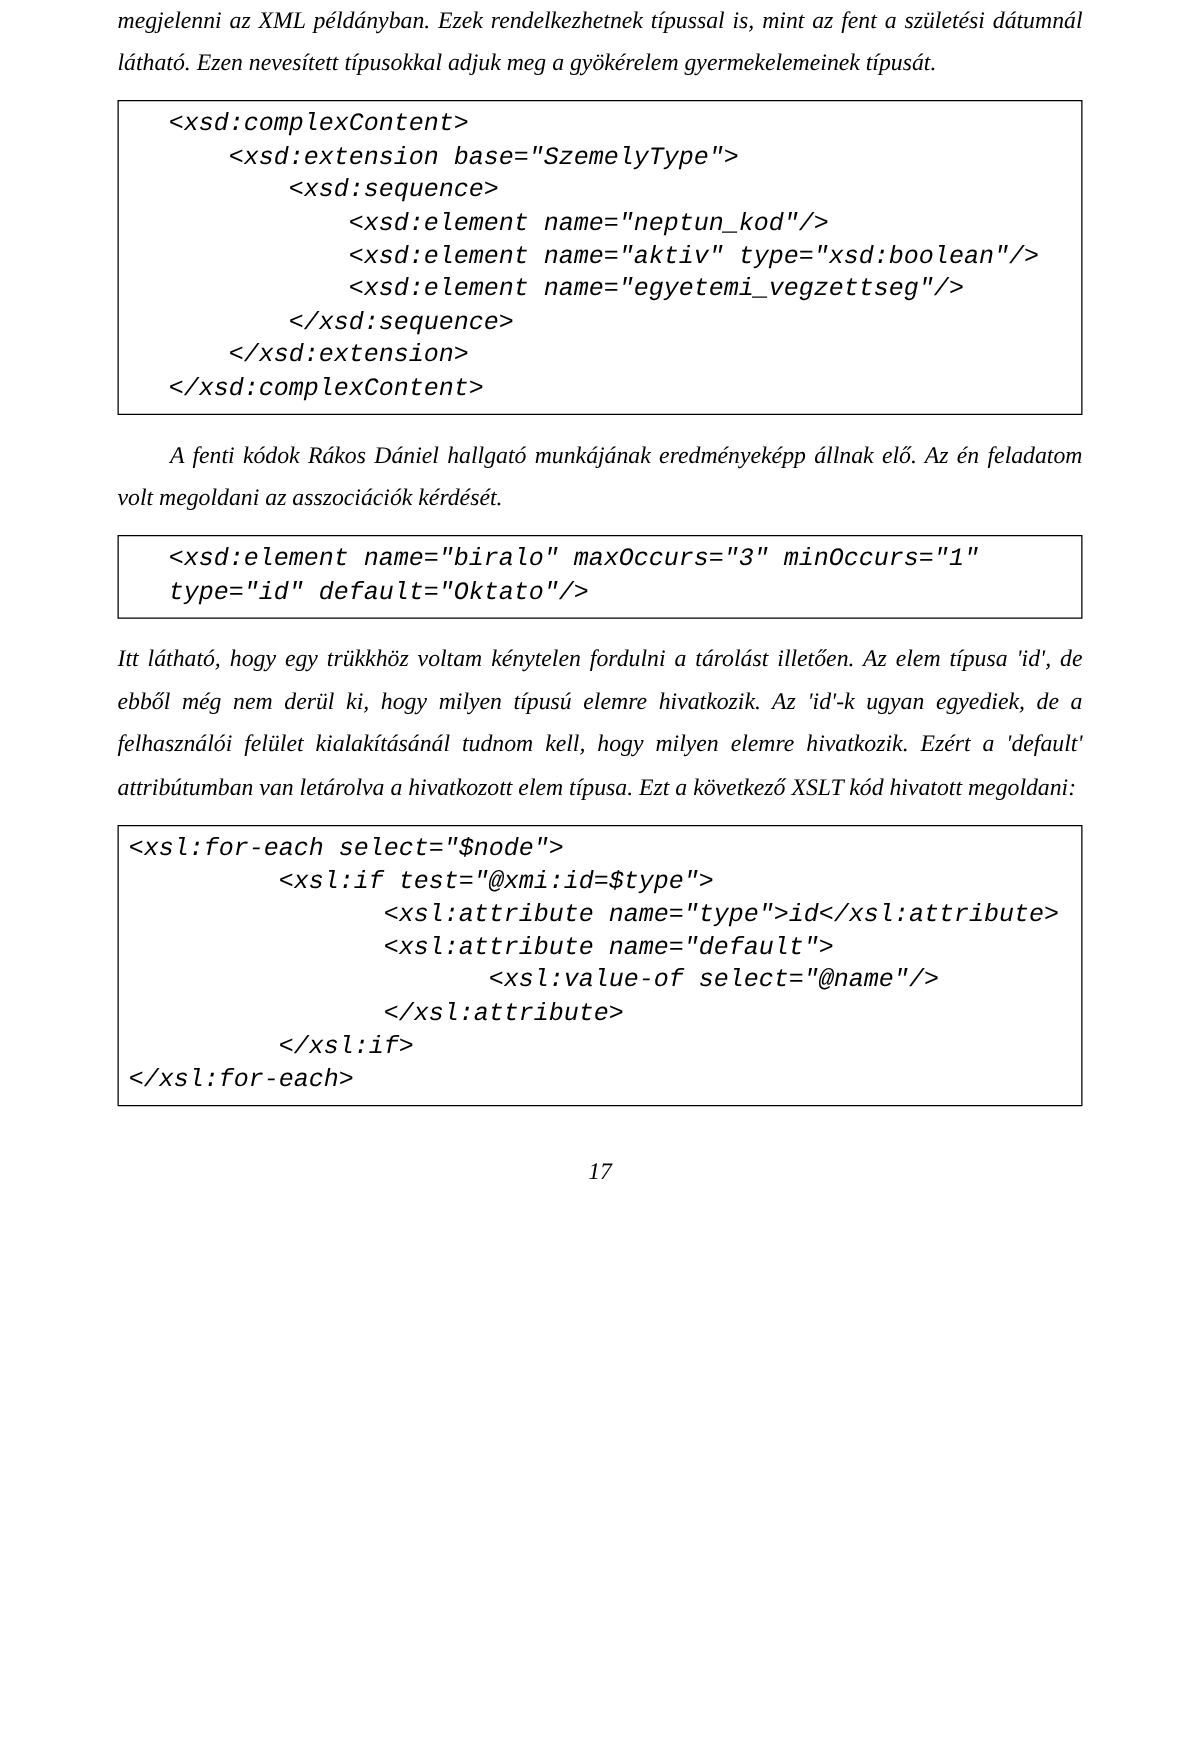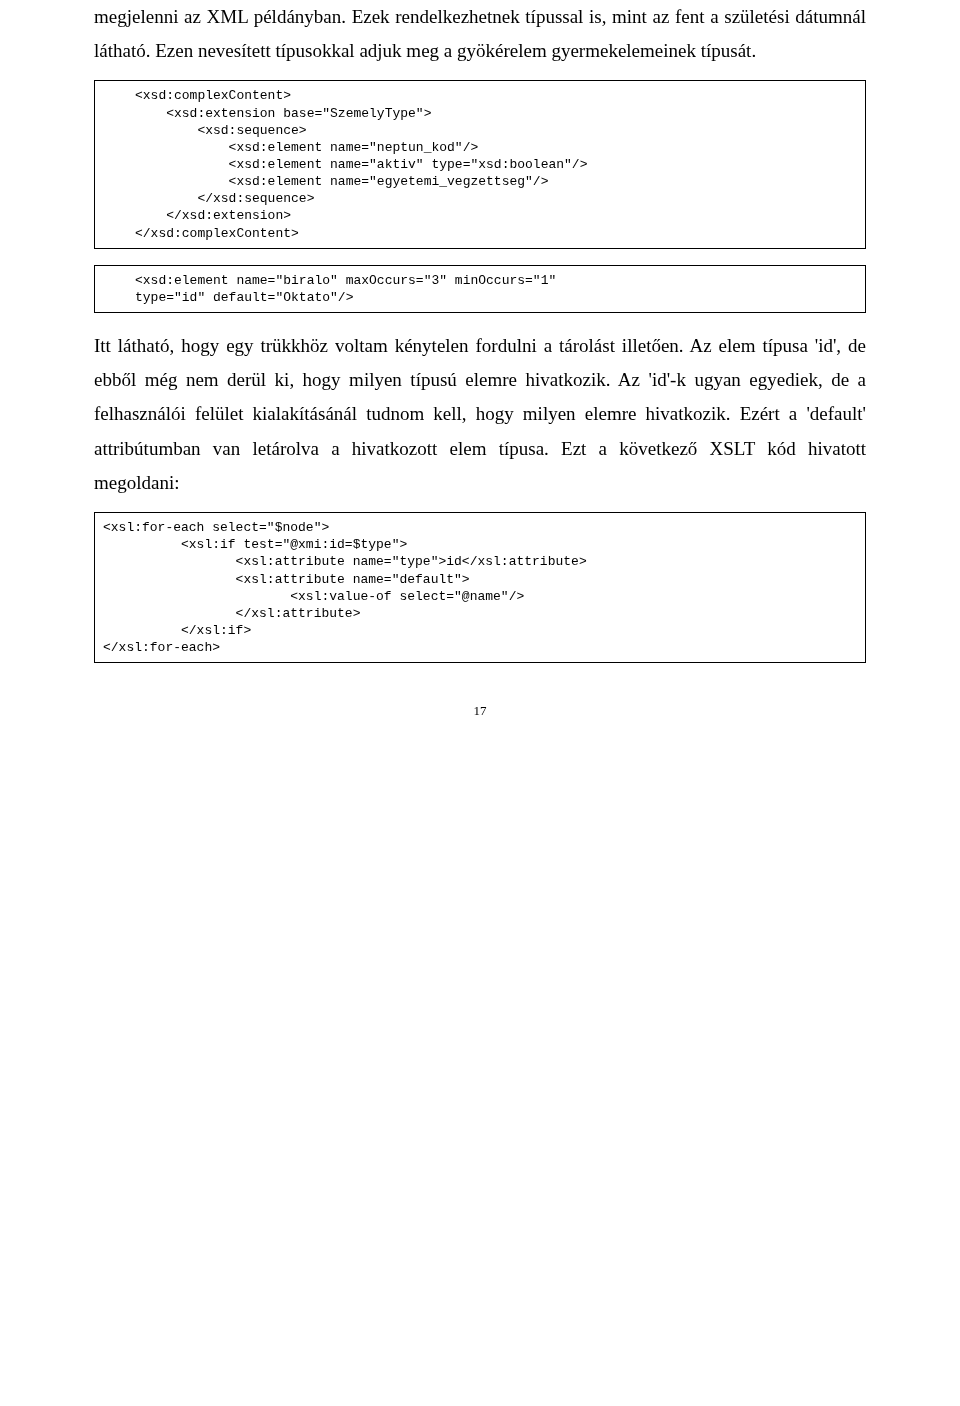--- a/index.html
+++ b/index.html
@@ -9,47 +9,48 @@
     font-family: "Times New Roman", Times, serif;
     color: #000;
   }
   .page {
     width: 960px;
     margin: 0 auto;
     padding: 0;
     box-sizing: border-box;
     font-size: 19px;
     line-height: 1.8;
+    font-style: italic;
   }
   .content {
     padding: 0 94px 40px 94px;
   }
   p.body-text {
     text-align: justify;
     margin: 0 0 4px 0;
   }
   .indent {
     text-indent: 42px;
   }
   .code-box {
     border: 1px solid #000;
     font-family: "Courier New", Courier, monospace;
-    font-size: 13px;
+    font-size: 20px;
     line-height: 1.32;
     padding: 6px 8px;
     margin: 12px 0 16px 0;
     white-space: pre;
     overflow: hidden;
   }
   .code-box.pad-left {
     padding-left: 40px;
   }
   .page-number {
     text-align: center;
-    font-size: 13px;
+    font-size: 19px;
     margin-top: 36px;
   }
 </style>
 </head>
 <body>
 
 <div class="page">
   <div class="content">
 
     <p class="body-text">megjelenni az XML példányban. Ezek rendelkezhetnek típussal is, mint az fent a születési dátumnál látható. Ezen nevesített típusokkal adjuk meg a gyökérelem gyermekelemeinek típusát.</p>
@@ -58,20 +59,21 @@
     <div class="code-box pad-left">&lt;xsd:complexContent&gt;
     &lt;xsd:extension base="SzemelyType"&gt;
         &lt;xsd:sequence&gt;
             &lt;xsd:element name="neptun_kod"/&gt;
             &lt;xsd:element name="aktiv" type="xsd:boolean"/&gt;
             &lt;xsd:element name="egyetemi_vegzettseg"/&gt;
         &lt;/xsd:sequence&gt;
     &lt;/xsd:extension&gt;
 &lt;/xsd:complexContent&gt;</div>
 
+    <p class="body-text indent">A fenti kódok Rákos Dániel hallgató munkájának eredményeképp állnak elő. Az én feladatom volt megoldani az asszociációk kérdését.</p>
 
 
     <div class="code-box pad-left">&lt;xsd:element name="biralo" maxOccurs="3" minOccurs="1"
 type="id" default="Oktato"/&gt;</div>
 
     <p class="body-text">Itt látható, hogy egy trükkhöz voltam kénytelen fordulni a tárolást illetően. Az elem típusa 'id', de ebből még nem derül ki, hogy milyen típusú elemre hivatkozik. Az 'id'-k ugyan egyediek, de a felhasználói felület kialakításánál tudnom kell, hogy milyen elemre hivatkozik. Ezért a 'default' attribútumban van letárolva a hivatkozott elem típusa. Ezt a következő XSLT kód hivatott megoldani:</p>
 
     <div class="code-box">&lt;xsl:for-each select="$node"&gt;
           &lt;xsl:if test="@xmi:id=$type"&gt;
                  &lt;xsl:attribute name="type"&gt;id&lt;/xsl:attribute&gt;

